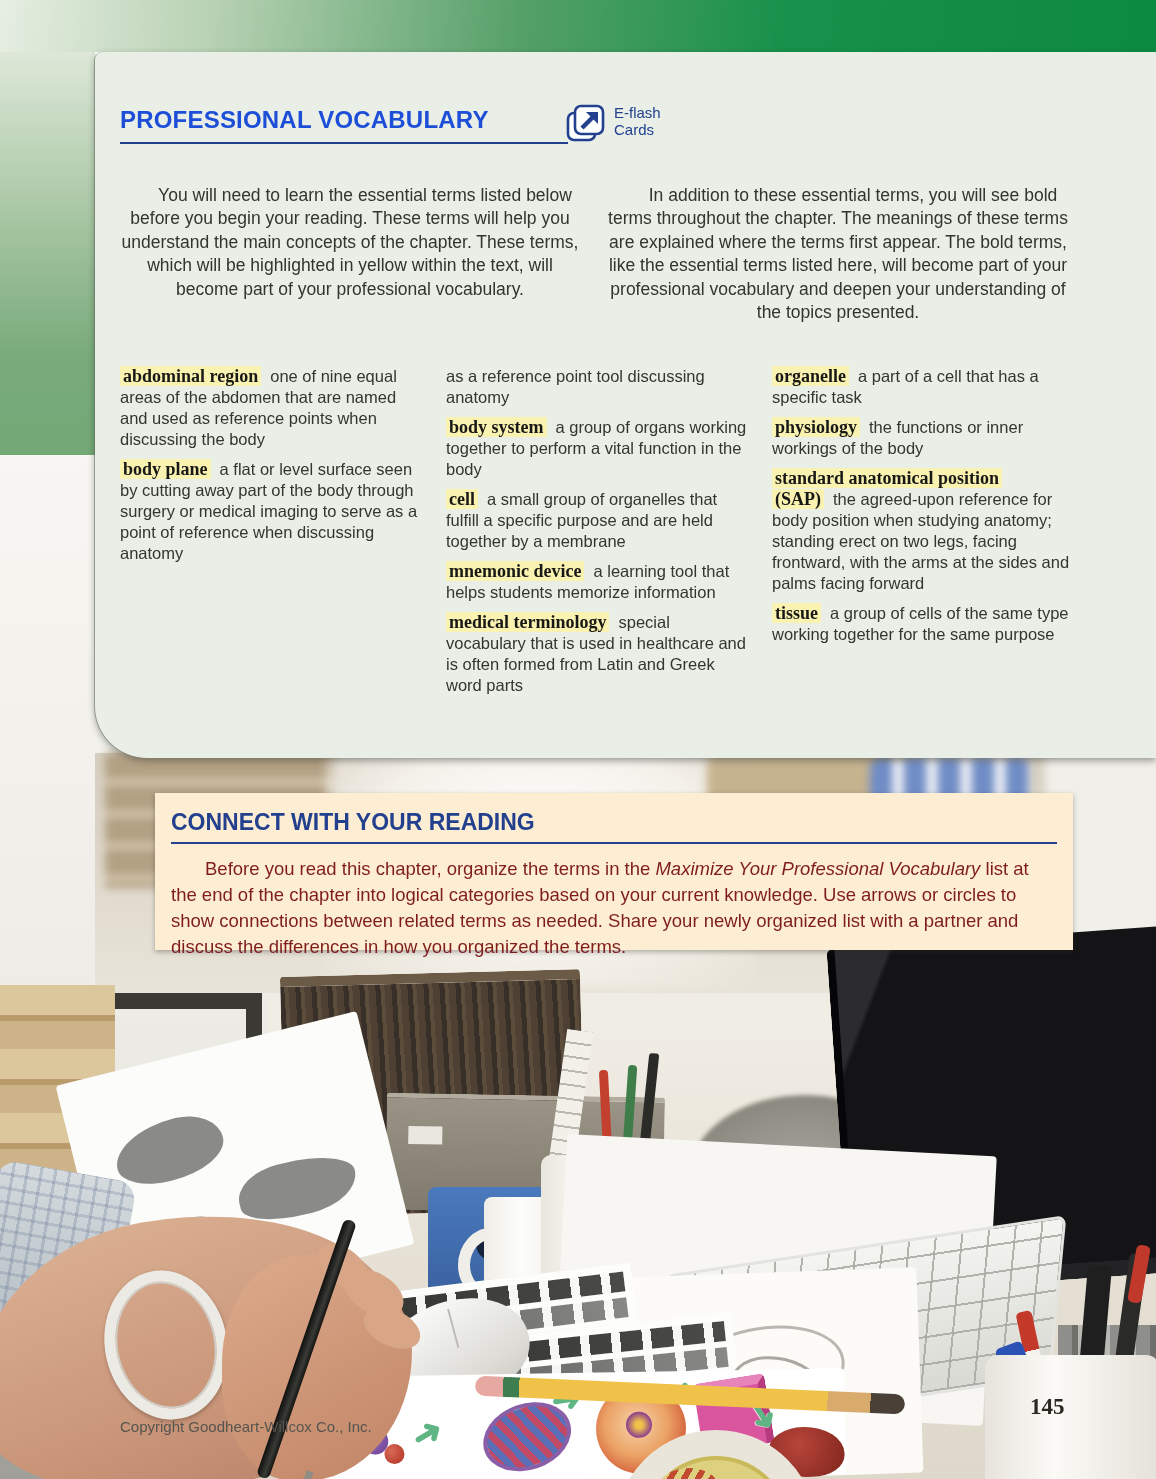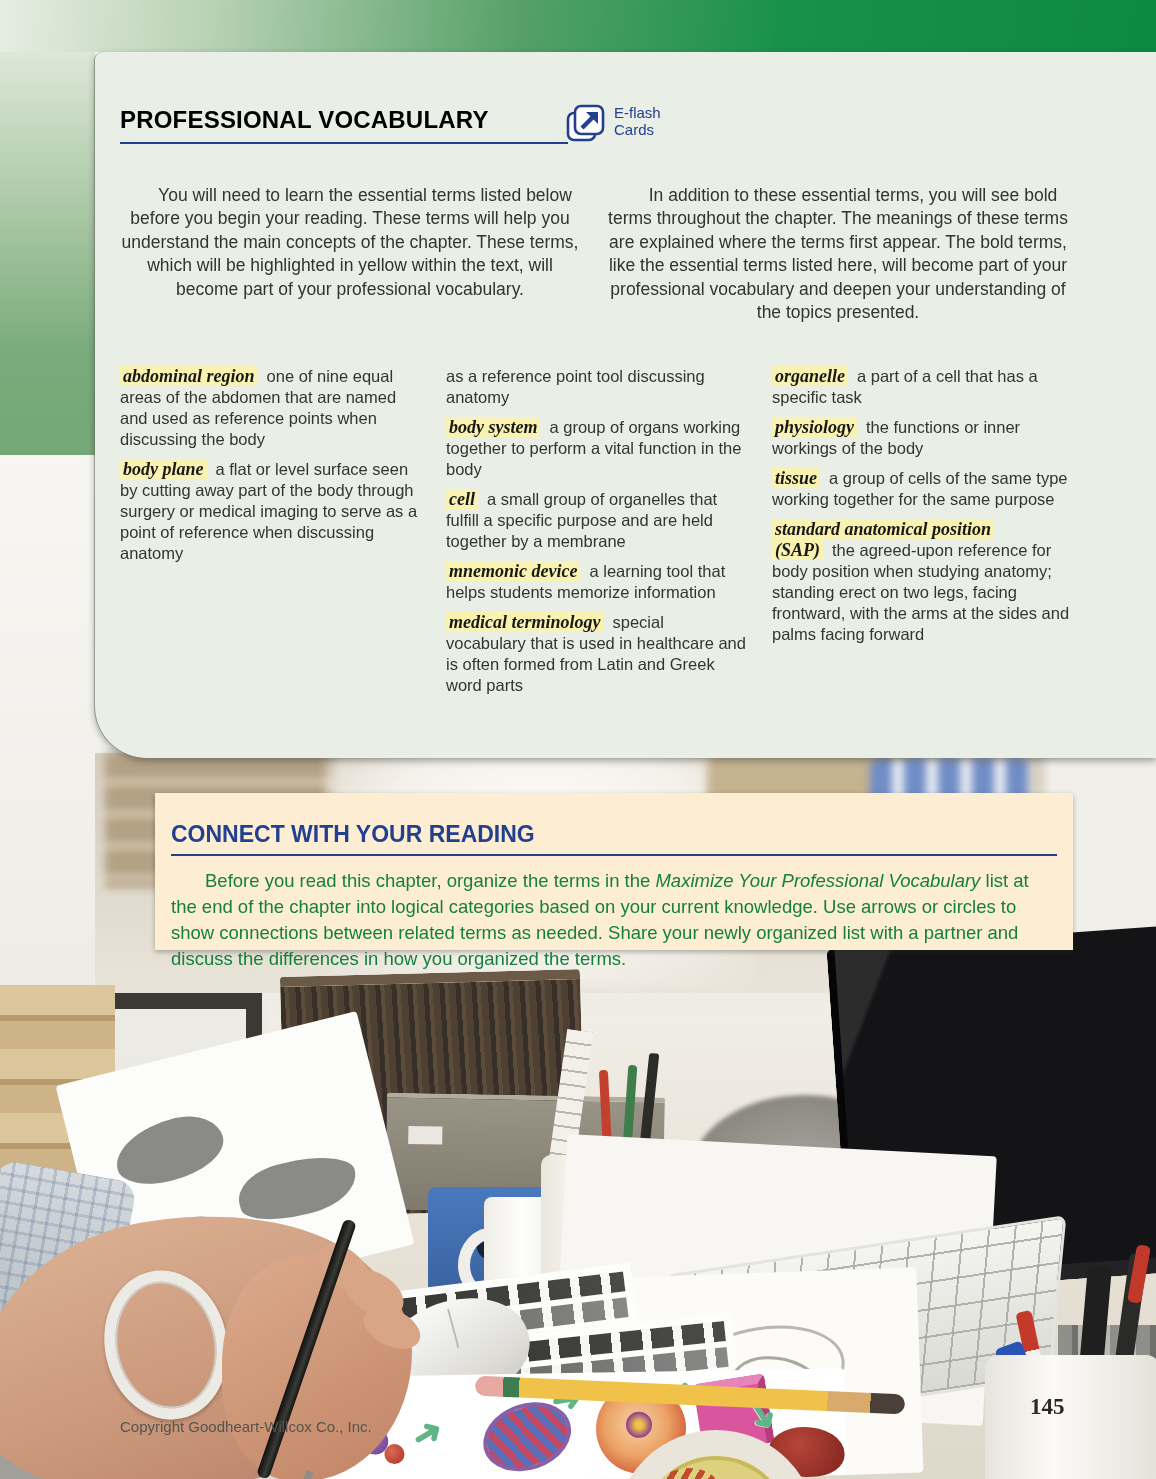--- a/index.html
+++ b/index.html
@@ -136,37 +136,37 @@
   .rp5{left:1132px;top:790px;width:14px;height:58px;transform:rotate(10deg);background:#c0392b;}
   .ph-cupright{left:985px;top:900px;width:175px;height:124px;
     background:linear-gradient(90deg,#e7e4dc,#fbfaf7 40%,#e4e1d8);border-radius:14px 14px 0 0;}
 
   
   .vocab-panel{position:absolute;left:95px;top:52px;width:1061px;height:706px;background:#e9eee7;
     border-radius:8px 0 0 52px;box-shadow:0 3px 7px rgba(30,35,30,.40), -1px 0 0 rgba(120,125,115,.55);}
   .panel-inner{position:absolute;left:25px;top:54px;width:956px;}
   .pv-head-row{display:flex;align-items:flex-start;}
   .pv-title-rule{width:448px;border-bottom:2px solid #23408f;padding-bottom:8px;}
-  .pv-title{font-size:24px;font-weight:bold;color:#000000;letter-spacing:.2px;font-family:"Liberation Sans",sans-serif;}
+  .pv-title{font-size:24px;font-weight:bold;color:#1d4ed8;letter-spacing:.2px;font-family:"Liberation Sans",sans-serif;}
   .eflash{display:flex;align-items:flex-start;margin-left:-4px;margin-top:-4px;cursor:pointer;}
   .eflash-label{color:#23408f;font-size:15px;line-height:17px;margin-left:6px;margin-top:2px;}
   .intro-row{display:flex;gap:28px;margin-top:16px;text-align:center;}
   .intro{width:460px;font-size:17.5px;line-height:23.5px;color:#332;color:#33332f;text-indent:30px;}
   .vocab-row{display:flex;gap:24px;margin-top:24px;}
   .vcol{width:302px;}
   .entry{margin:0 0 9px 0;font-size:16.5px;line-height:21px;color:#35352f;}
   .term{font-family:"Liberation Serif",serif;font-weight:bold;font-size:18px;color:#181816;
-    background:#f9f2b0;padding:0 3px;margin-right:9px;-webkit-box-decoration-break:clone;box-decoration-break:clone;font-style:italic;}
+    background:#f9f2b0;padding:0 3px;margin-right:9px;-webkit-box-decoration-break:clone;box-decoration-break:clone;}
 
   
   .connect-box{position:absolute;left:155px;top:793px;width:918px;height:157px;background:#fdeed3;
     box-shadow:0 2px 5px rgba(40,40,40,.35);}
-  .connect-inner{position:absolute;left:16px;top:28px;width:886px;}
+  .connect-inner{position:absolute;left:16px;top:16px;width:886px;}
   .cw-title{font-size:23px;font-weight:bold;color:#23408f;padding-bottom:6px;border-bottom:2px solid #23408f;}
-  .cw-body{margin-top:12px;font-size:18.5px;line-height:26px;color:#15803d;text-indent:34px;}
+  .cw-body{margin-top:12px;font-size:18.5px;line-height:26px;color:#7f1d1d;text-indent:34px;}
   .cw-italic{font-style:italic;}
 
   
   .copyright{position:absolute;left:120px;top:1418px;font-size:15px;color:#56544e;z-index:6;}
   .page-number{position:absolute;left:1030px;top:1394px;font-family:"Liberation Serif",serif;font-weight:bold;
     font-size:23px;color:#2b2722;z-index:6;}
 </style>
 </head>
 <body>
 
@@ -312,22 +312,22 @@
           <p class="entry">as a reference point tool discussing anatomy</p>
           <p class="entry"><span class="term">body system</span><span class="def">a group of organs working together to perform a vital function in the body</span></p>
           <p class="entry"><span class="term">cell</span><span class="def">a small group of organelles that fulfill a specific purpose and are held together by a membrane</span></p>
           <p class="entry"><span class="term">mnemonic device</span><span class="def">a learning tool that helps students memorize information</span></p>
           <p class="entry"><span class="term">medical terminology</span><span class="def">special vocabulary that is used in healthcare and is often formed from Latin and Greek word parts</span></p>
         </div>
 
         <div class="vcol">
           <p class="entry"><span class="term">organelle</span><span class="def">a part of a cell that has a specific task</span></p>
           <p class="entry"><span class="term">physiology</span><span class="def">the functions or inner workings of the body</span></p>
+          <p class="entry"><span class="term">standard anatomical position (SAP)</span><span class="def">the agreed-upon reference for body position when studying anatomy; standing erect on two legs, facing frontward, with the arms at the sides and palms facing forward</span></p>
           <p class="entry"><span class="term">tissue</span><span class="def">a group of cells of the same type working together for the same purpose</span></p>
-          <p class="entry"><span class="term">standard anatomical position (SAP)</span><span class="def">the agreed-upon reference for body position when studying anatomy; standing erect on two legs, facing frontward, with the arms at the sides and palms facing forward</span></p>
         </div>
 
       </div>
     </div>
   </div>
 
   <div class="connect-box">
     <div class="connect-inner">
       <div class="cw-title">CONNECT WITH YOUR READING</div>
       <p class="cw-body"><span>Before you read this chapter, organize the terms in the </span><span class="cw-italic">Maximize Your Professional Vocabulary</span><span> list at the end of the chapter into logical categories based on your current knowledge. Use arrows or circles to show connections between related terms as needed. Share your newly organized list with a partner and discuss the differences in how you organized the terms.</span></p>

